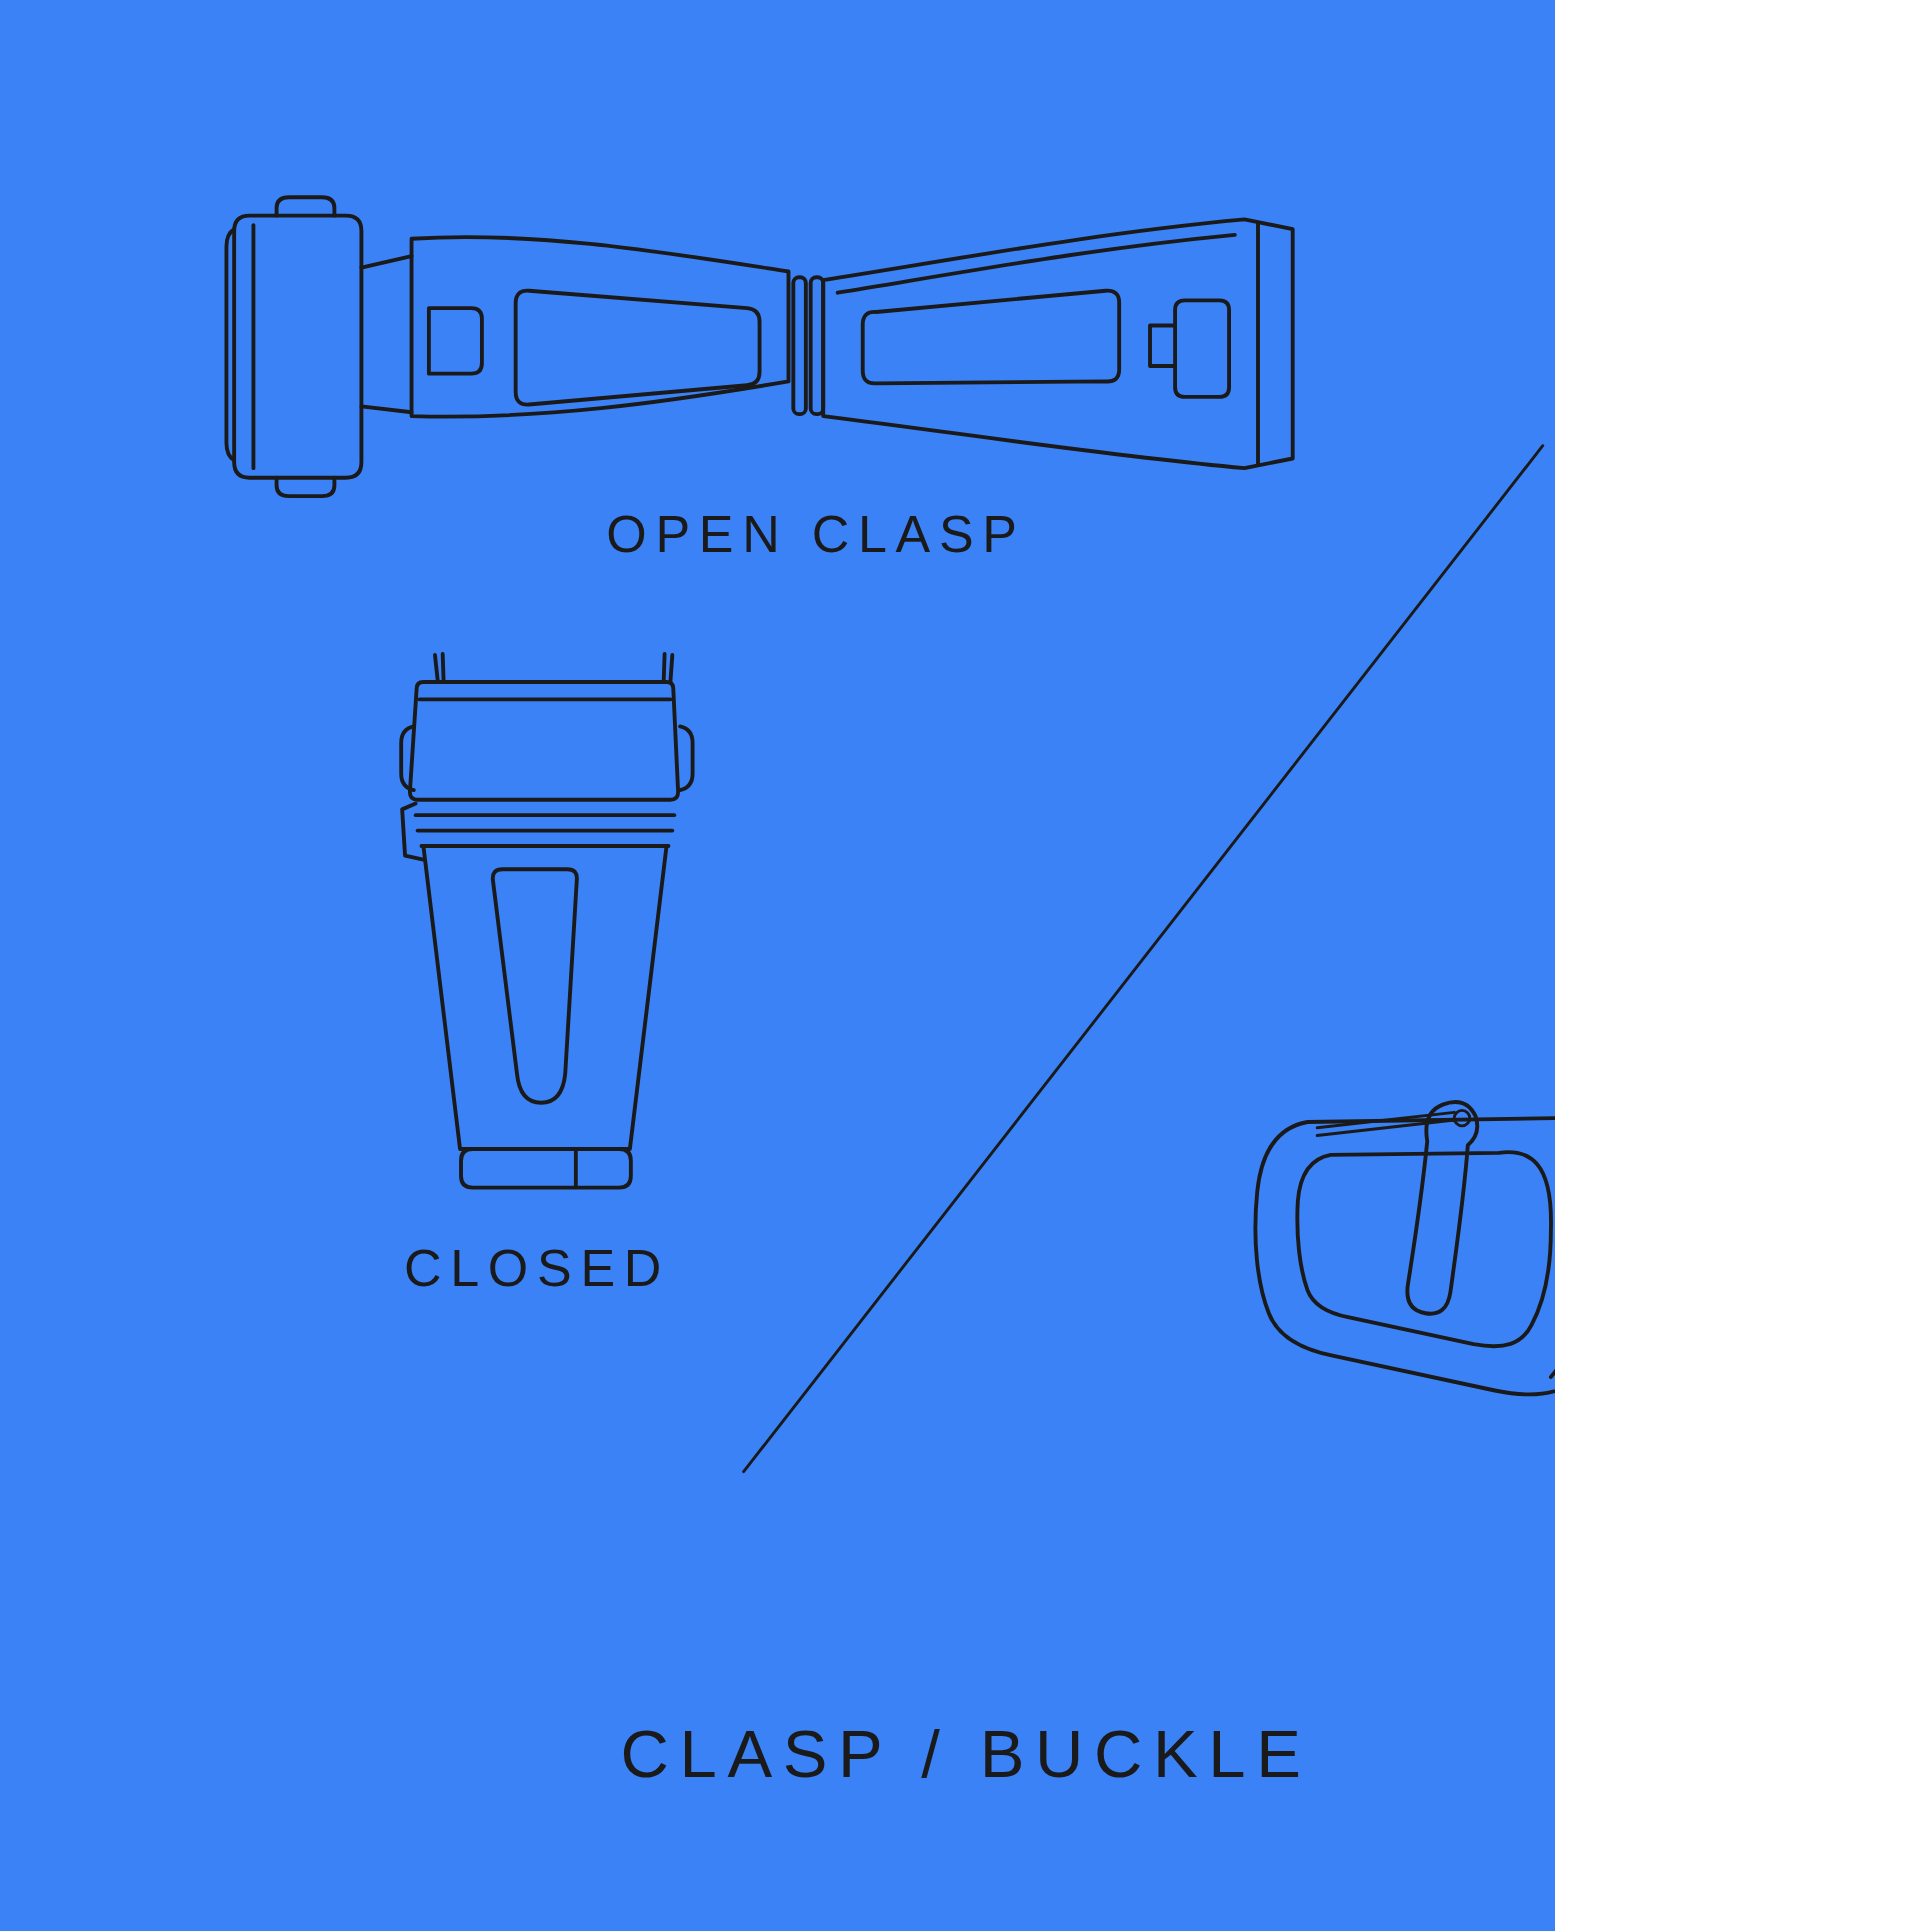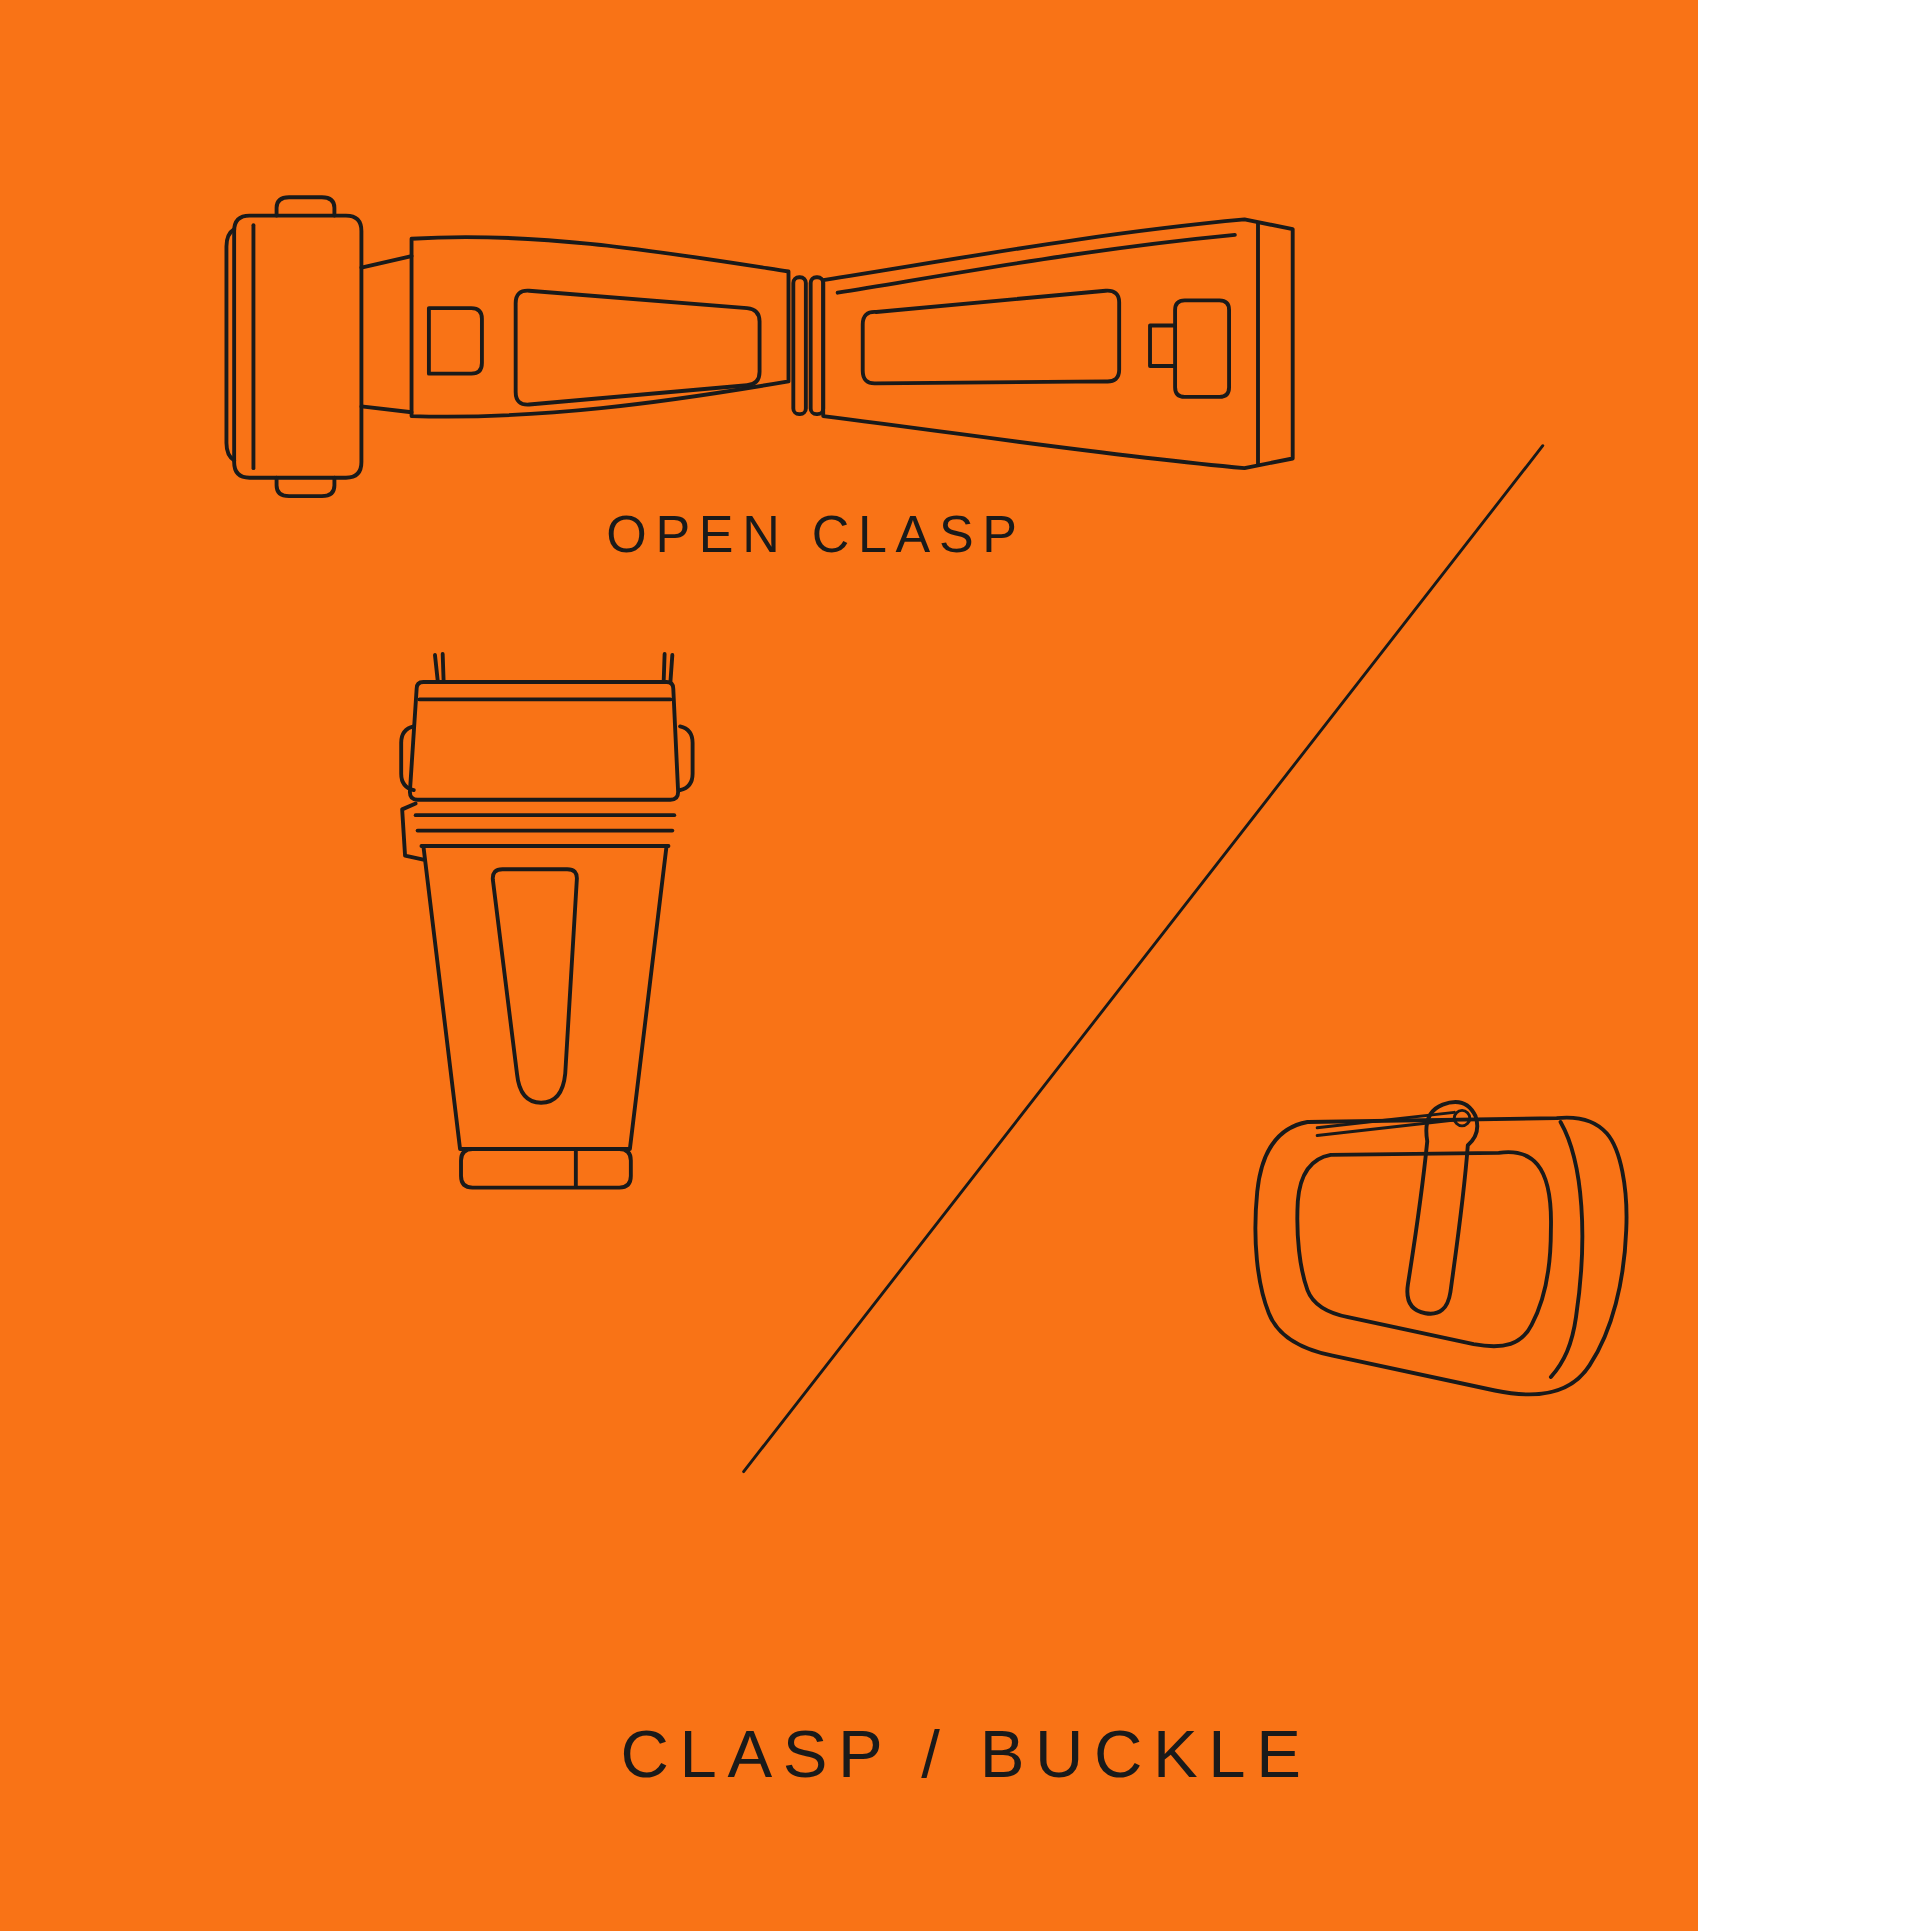--- a/index.html
+++ b/index.html
@@ -2,23 +2,23 @@
 <html><head>
 <meta charset="utf-8">
 <style>
   html, body {
     margin: 0;
     padding: 0;
     background: #ffffff;
   }
   #canvas {
     position: relative;
-    width: 1698px;
+    width: 1555px;
     height: 1931px;
-    background: #f97316;
+    background: #3b82f6;
     overflow: hidden;
     font-family: "Liberation Sans", sans-serif;
     color: #1a1a1a;
   }
   .abs { position: absolute; }
   svg { display: block; }
   svg path, svg line, svg rect, svg circle {
     fill: none;
     stroke: #1a1a1a;
     stroke-width: 4;
@@ -92,20 +92,21 @@
     <path d="M44,204 H300"></path>
     <path d="M38,160 L24,166 L27,214 L46,218"></path>
 
     <path d="M46,204 L298,204 L260,518 L84,518 Z"></path>
     <path d="M128,228 L195,228 q11,0 10,11 L193,440 q-3,30 -25,30 q-22,0 -25,-30 L118,239 q-1,-11 10,-11 z"></path>
 
     <path d="M97,518 h152 q12,0 12,12 v16 q0,12 -12,12 h-152 q-12,0 -12,-12 v-16 q0,-12 12,-12 z"></path>
     <path d="M204,520 v36"></path>
   </svg>
 
+  <div class="caption" style="left:537px; top:1238px;">CLOSED</div>
 
   <svg class="abs" style="left:734px; top:434px;" width="830" height="1057" viewBox="0 0 860 1095" aria-label="diagonal divider">
     <line x1="838" y1="12" x2="10" y2="1075" style="stroke-width:3"></line>
   </svg>
 
   <svg class="abs" style="left:1236px; top:1093px;" width="425" height="340" viewBox="0 0 440 352" aria-label="tang buckle line drawing">
 
     <path d="M74,30
              C40,36 26,64 22,102
              C17,152 22,198 34,228

